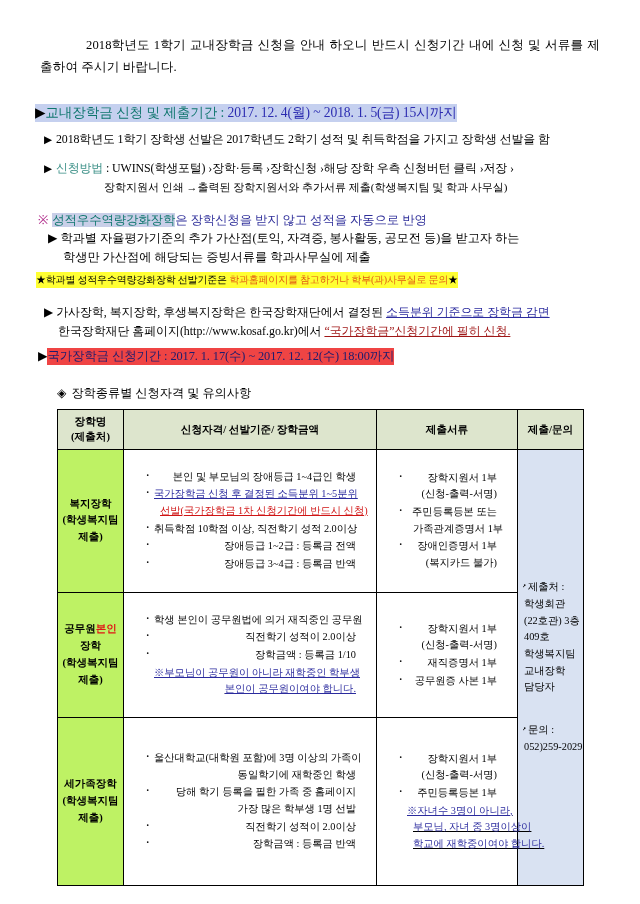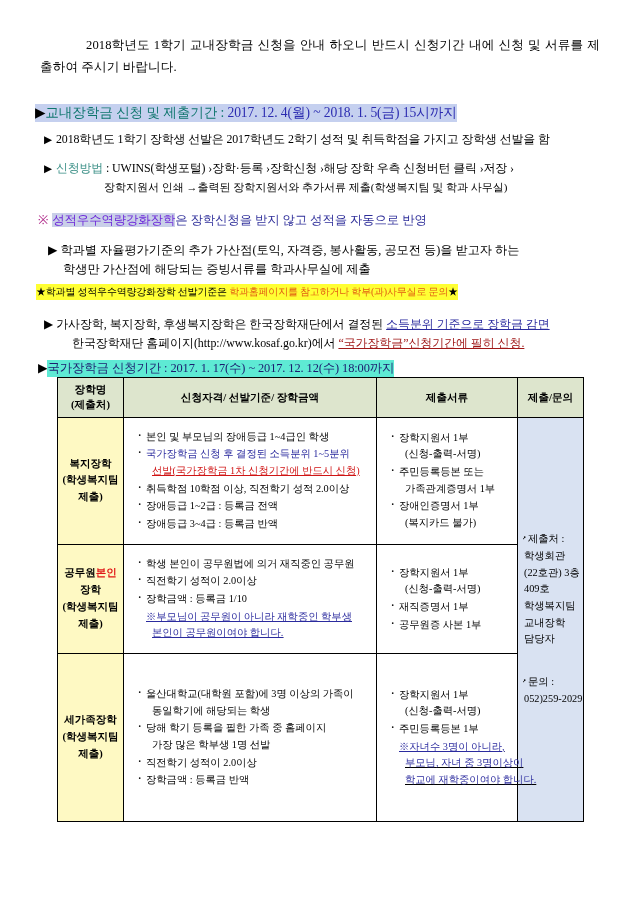--- a/index.html
+++ b/index.html
@@ -66,56 +66,56 @@
   
   .star-line {
     margin: 16px 0 0 38px;
     font-size: 12.4px;
     color: #2f2f9a;
     white-space: nowrap;
     letter-spacing: -0.1px;
   }
   .star-line .aster { color: #b02a8a; margin-right: 4px; }
   .star-line .redhl {
-    color: #6d28d9;
+    color: #0f766e;
     background: #c9cfe8;
   }
   .star-line .blu { color: #2f2f9a; }
 
-  .b-dept { margin: 12px 0 0 48px; font-size: 12.2px; line-height: 1.55; white-space: nowrap; }
+  .b-dept { margin: 0 0 0 48px; font-size: 12.2px; line-height: 1.55; white-space: nowrap; }
   .b-dept .l2 { display: block; margin-left: 15px; }
 
   
   .yellow-line {
     margin: 5px 0 0 36px;
     font-size: 10px;
     background: #ffff33;
     display: inline-block;
     white-space: nowrap;
     padding: 1px 0;
     letter-spacing: -0.2px;
   }
   .yellow-line .blk { color: #000; }
   .yellow-line .org { color: #e05a12; }
 
   
   .b-kosaf { margin: 15px 0 0 44px; font-size: 11.9px; line-height: 1.6; white-space: nowrap; }
   .b-kosaf .u1 { text-decoration: underline; color: #2b2b9e; }
-  .b-kosaf .l2 { display: block; margin-left: 28px; }
+  .b-kosaf .l2 { display: block; margin-left: 14px; }
   .b-kosaf .u2 { text-decoration: underline; color: #a01818; }
 
   .peach-line {
     margin: 7px 0 0 38px;
     font-size: 12.4px;
     white-space: nowrap;
     letter-spacing: -0.1px;
   }
   .peach-line .tri { color: #000; }
   .peach-line .hl {
-    background: #5eead4;
+    background: #ef4444;
     color: #1c1c6e;
     padding: 1px 0 2px 0;
   }
 
   
   .tbl-caption {
     margin: 20px 0 7px 57px;
     font-size: 12.2px;
     white-space: nowrap;
   }
@@ -141,56 +141,56 @@
     font-size: 10.6px;
     height: 40px;
     line-height: 1.45;
   }
   col.c1 { width: 66px; }
   col.c2 { width: 253px; }
   col.c3 { width: 141px; }
   col.c4 { width: 66px; }
 
   td.namecell {
-    background: #fef9c3;
+    background: #bef264;
     text-align: center;
     line-height: 1.6;
     font-size: 10.5px;
     font-weight: 700;
   }
   td.namecell .red { color: #e01515; }
   td.bodycell { background: #ffffff; vertical-align: middle; }
   td.doccell  { background: #ffffff; vertical-align: middle; }
   td.infocell {
     background: #d9e2f2;
     vertical-align: top;
     padding-top: 8px;
     font-size: 10.3px;
     line-height: 1.62;
   }
 
-  ul.blist { list-style: none; margin: 8px; padding: 0; }
+  ul.blist { list-style: none; margin: 16px; padding: 0; text-align: right; }
   ul.blist > li {
     position: relative;
     padding-left: 10px;
     line-height: 1.62;
     margin: 0 0 1px 0;
     white-space: nowrap;
   }
   ul.blist > li:before {
     content: "\00B7";
     position: absolute;
     left: 2px;
     top: -1px;
     font-weight: 700;
   }
   ul.blist > li.nodot { padding-left: 10px; text-decoration: underline; }
   ul.blist > li.nodot:before { content: ""; }
   ul.blist .sub { display: block; padding-left: 6px; }
-  ul.blist .u-blue { color: #2b2b9e; }
+  ul.blist .u-blue { text-decoration: underline; color: #2b2b9e; }
   ul.blist .u-red { text-decoration: underline; color: #d01515; }
   ul.blist .note { color: #2b2b9e; text-decoration: underline; }
   ul.blist .note-plain { color: #2b2b9e; }
 
   ul.ilist { list-style: none; margin: 0; padding: 0; }
   ul.ilist > li {
     position: relative;
     padding-left: 9px;
     line-height: 1.62;
     white-space: nowrap;
@@ -246,20 +246,23 @@
     <span>가사장학, 복지장학, 후생복지장학은 한국장학재단에서 결정된 </span><span class="u1">소득분위 기준으로 장학금 감면</span>
     <span class="l2">
       <span>한국장학재단 홈페이지(http://www.kosaf.go.kr)에서 </span><span class="u2">“국가장학금”신청기간에 필히 신청.</span>
     </span>
   </div>
 
   <div class="peach-line">
     <span class="tri">▶</span><span class="hl">국가장학금 신청기간 : 2017. 1. 17(수) ~ 2017. 12. 12(수) 18:00까지</span>
   </div>
 
+  <div class="tbl-caption">
+    <span class="dia">◈</span><span>장학종류별 신청자격 및 유의사항</span>
+  </div>
 
   <div class="tbl-wrap">
     <table class="sch">
       <colgroup>
         <col class="c1">
           <col class="c2">
           <col class="c3">
           <col class="c4">
       </colgroup>
       <thead>
@@ -370,21 +373,21 @@
         <tr style="height:168px">
           <td class="namecell">
             <div>세가족장학</div>
             <div>(학생복지팀</div>
             <div>제출)</div>
           </td>
           <td class="bodycell">
             <ul class="blist">
               <li>
                 <span>울산대학교(대학원 포함)에 3명 이상의 가족이</span>
-                <span class="sub">동일학기에 해당되는 학생</span>
+                <span class="sub">동일학기에 재학중인 학생</span>
               </li>
               <li>
                 <span>당해 학기 등록을 필한 가족 중 홈페이지</span>
                 <span class="sub">가장 많은 학부생 1명 선발</span>
               </li>
               <li><span>직전학기 성적이 2.0이상</span></li>
               <li><span>장학금액 : 등록금 반액</span></li>
             </ul>
           </td>
           <td class="doccell">

